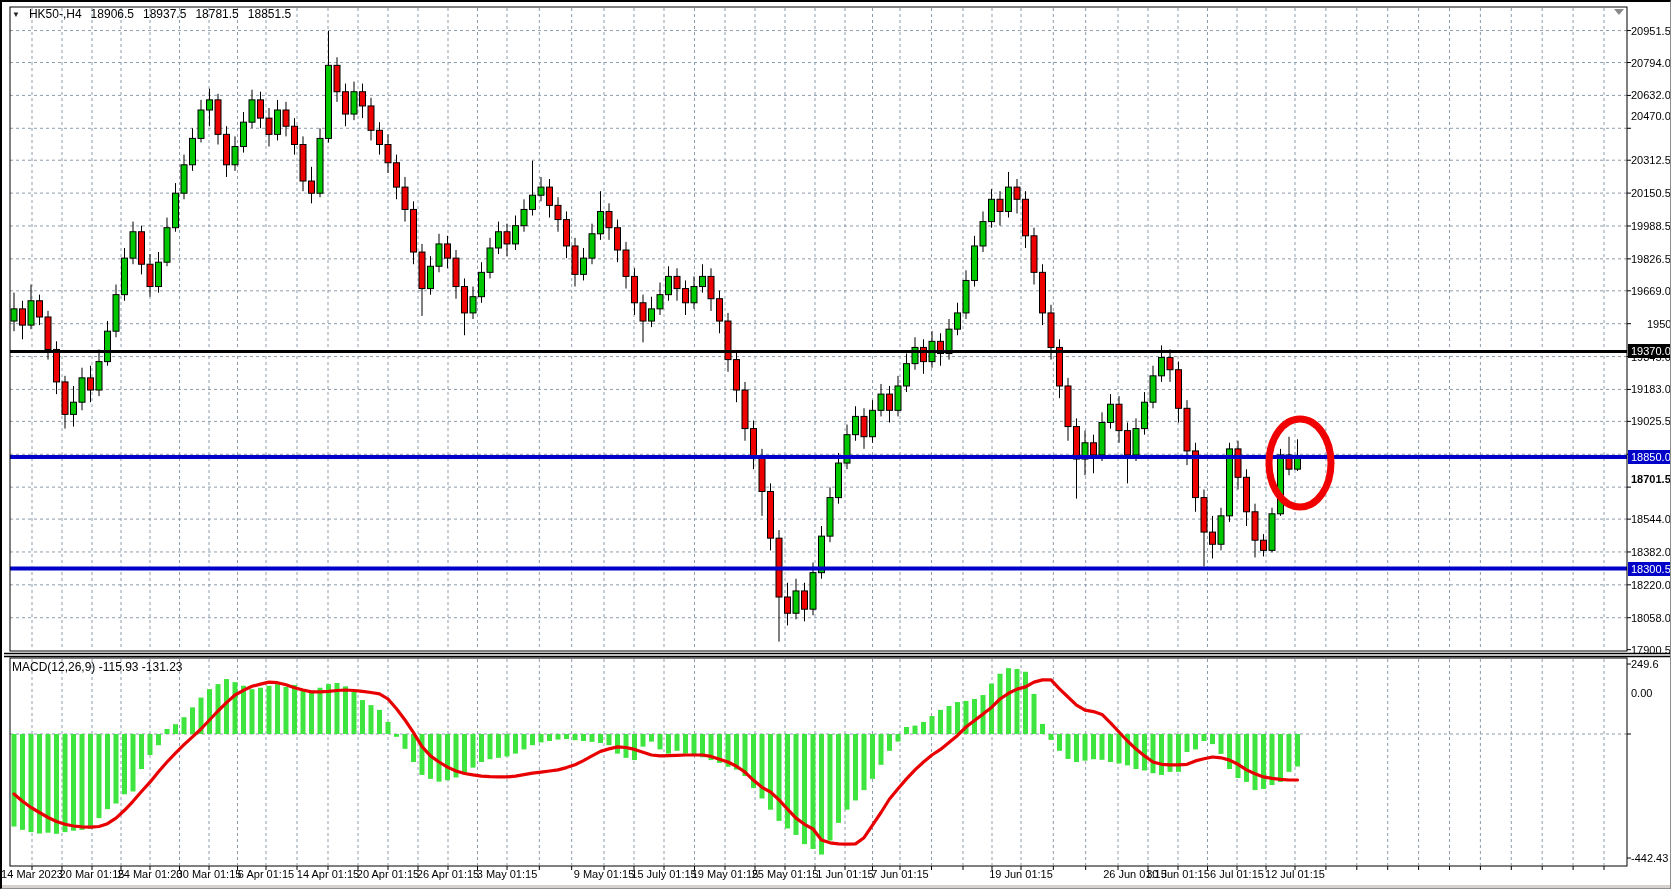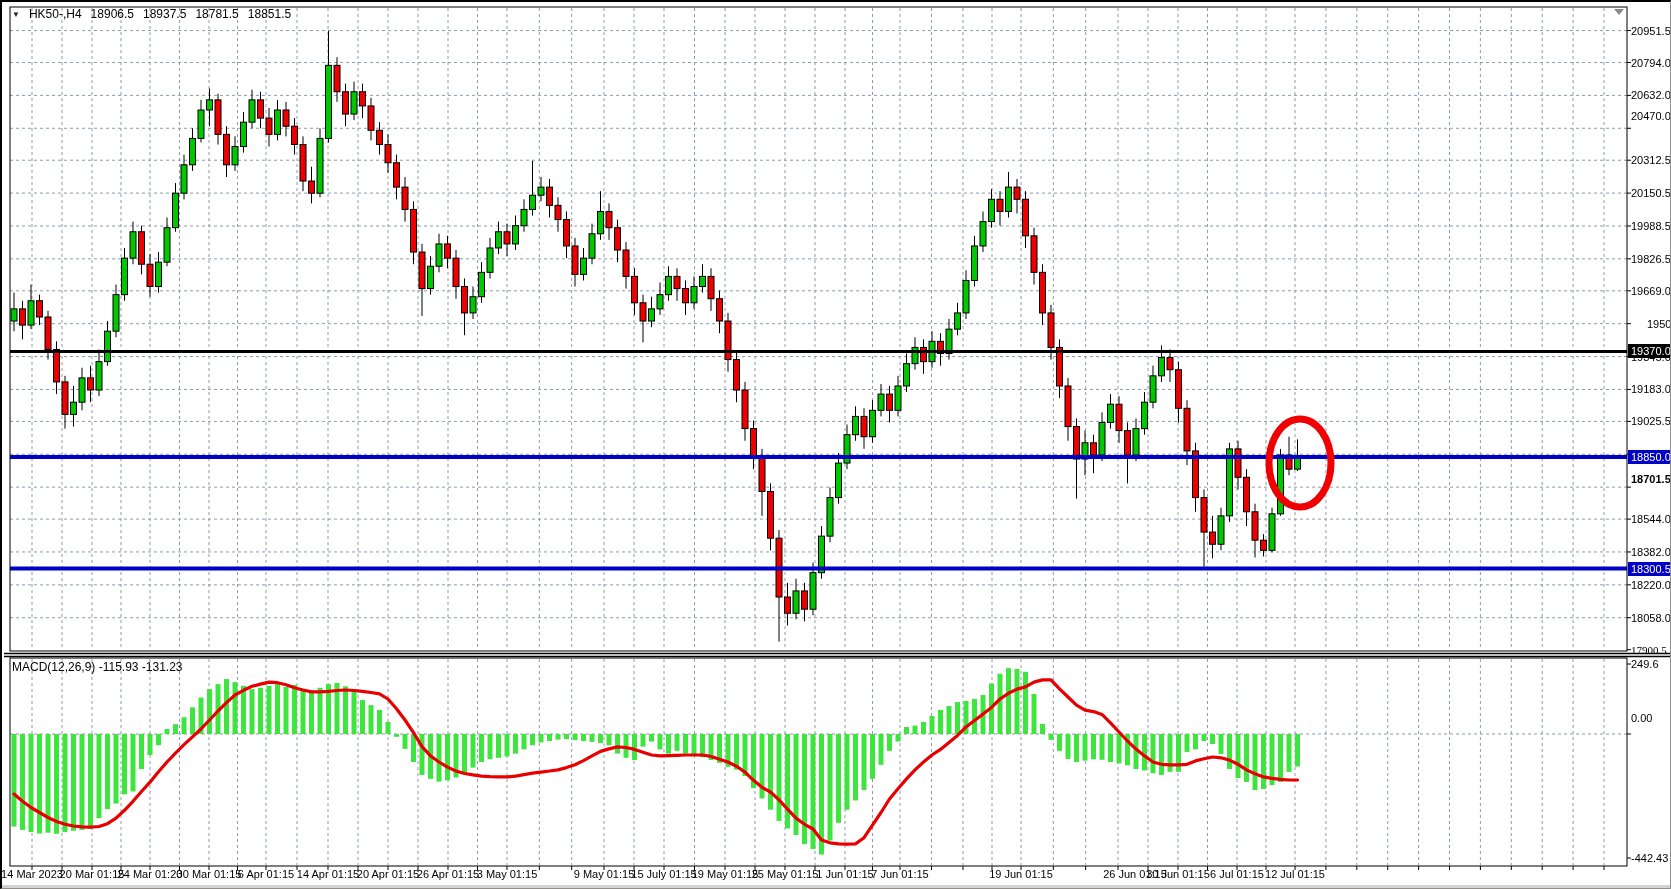--- a/index.html
+++ b/index.html
@@ -731,24 +731,24 @@
     <div class="axis-label" style="top: 250.847px;">19826.5</div>
     <div class="axis-label" style="top: 282.807px;">19669.0</div>
     <div class="axis-label" style="top: 315.68px; margin-left: 16px;">19507.0</div>
     <div class="axis-label" style="top: 381.427px;">19183.0</div>
     <div class="axis-label" style="top: 413.387px;">19025.5</div>
     <div class="axis-label" style="top: 471px; font-weight: bold;">18701.5</div>
     <div class="axis-label" style="top: 511.094px;">18544.0</div>
     <div class="axis-label" style="top: 543.968px;">18382.0</div>
     <div class="axis-label" style="top: 576.841px;">18220.0</div>
     <div class="axis-label" style="top: 609.714px;">18058.0</div>
-    <div class="axis-label" style="top: 641.675px; font-family: Liberation Serif, serif;">17900.5</div>
+    <div class="axis-label" style="top: 641.675px;">17900.5</div>
     <div class="axis-label occluded" style="top: 348.554px;">19345.0</div>
     <div class="axis-label" style="top: 656.025px;">249.6</div>
-    <div class="axis-label" style="top: 710px; text-align: right;">0.00</div>
+    <div class="axis-label" style="top: 685px; text-align: right;">0.00</div>
     <div class="axis-label" style="top: 850.034px;">-442.43</div>
     <div class="time-label" style="top: 866px; left: 30px;">14 Mar 2023</div>
     <div class="time-label" style="top: 866px; left: 90px;">20 Mar 01:15</div>
     <div class="time-label" style="top: 866px; left: 148px;">24 Mar 01:20</div>
     <div class="time-label" style="top: 866px; left: 207px;">30 Mar 01:15</div>
     <div class="time-label" style="top: 866px; left: 264px;">6 Apr 01:15</div>
     <div class="time-label" style="top: 866px; left: 326px;">14 Apr 01:15</div>
     <div class="time-label" style="top: 866px; left: 386px;">20 Apr 01:15</div>
     <div class="time-label" style="top: 866px; left: 446px;">26 Apr 01:15</div>
     <div class="time-label" style="top: 866px; left: 505px;">3 May 01:15</div>

